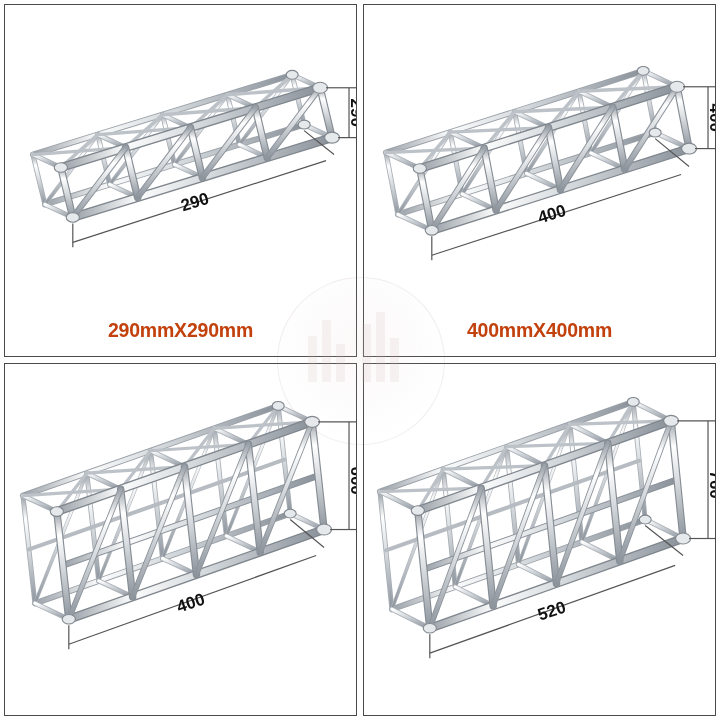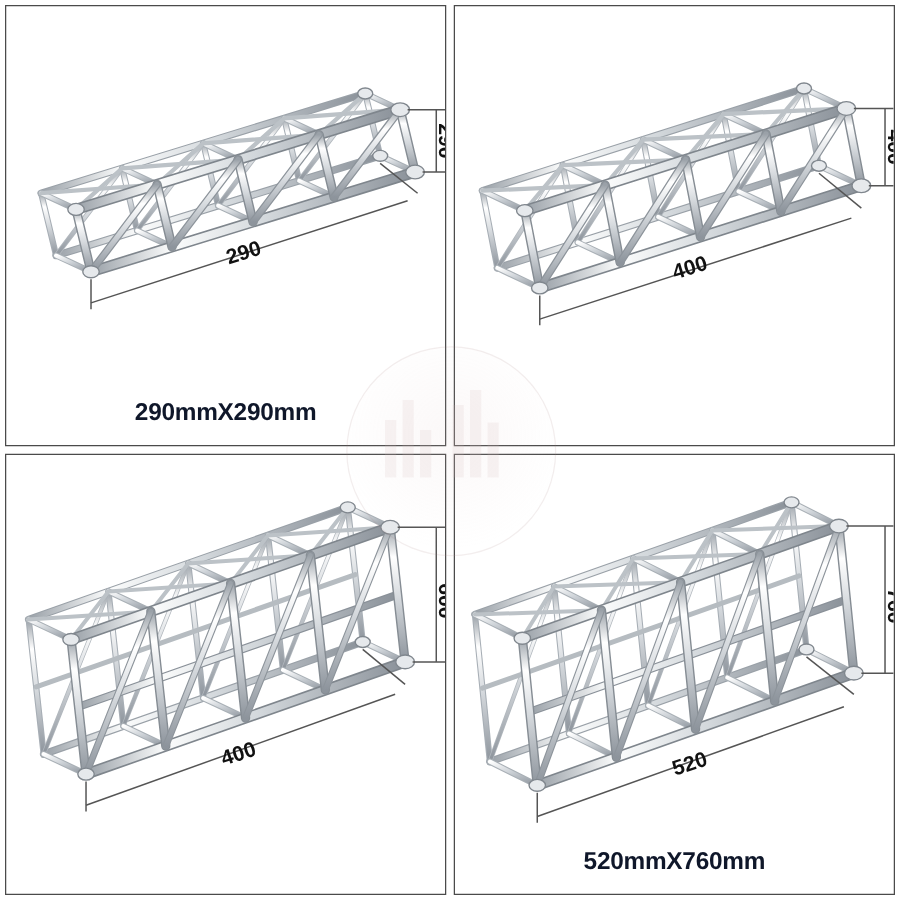--- a/index.html
+++ b/index.html
@@ -32,21 +32,21 @@
     left:0;top:0;right:0;bottom:0;
   }
   .stage svg{display:block;width:100%;height:100%;}
   .caption{
     position:absolute;
     left:0;right:0;
     bottom:14px;
     text-align:center;
     font-size:19.5px;
     font-weight:bold;
-    color:#0f172a;
+    color:#c2410c;
     letter-spacing:-0.2px;
     font-family:"Liberation Sans","DejaVu Sans",sans-serif;
   }
   
   .watermark{
     position:absolute;
     left:50%;top:50%;
     width:166px;height:166px;
     margin-left:-83px;margin-top:-83px;
     border-radius:50%;
@@ -368,20 +368,21 @@
           <path d="M332 144 L352 144"></path>
           <path d="M345 82 L345 144"></path>
           <path d="M292 134 L326 162"></path>
           <path d="M68 232 L68 256"></path>
           <path d="M68 251 L318 170"></path>
         </g>
         <text x="347" y="113" fill="#111111" font-size="17" font-weight="bold" font-family="Liberation Sans, sans-serif" text-anchor="middle" transform="rotate(90 347 113)">400</text>
         <text x="190" y="215" fill="#111111" font-size="17" font-weight="bold" font-family="Liberation Sans, sans-serif" text-anchor="middle" transform="rotate(-17 190 215)">400</text>
       </svg>
     </div>
+    <div class="caption">400mmX400mm</div>
   </div>
 
   <div class="panel">
     <div class="stage">
       <svg viewBox="0 0 352 352" preserveAspectRatio="xMidYMid meet">
         <g stroke-linecap="round" fill="none">
           <path d="M30 240 L286 150" stroke="#9aa1a8" stroke-width="6"></path>
           <path d="M30 240 L286 150" stroke="url(#tubeB)" stroke-width="4.2"></path>
           <path d="M18 132 L274 42" stroke="#9aa1a8" stroke-width="6"></path>
           <path d="M18 132 L274 42" stroke="url(#tubeB)" stroke-width="4.2"></path>
@@ -651,21 +652,20 @@
           <path d="M326 175 L352 175"></path>
           <path d="M345 57 L345 175"></path>
           <path d="M282 162 L320 192"></path>
           <path d="M66 271 L66 295"></path>
           <path d="M66 290 L312 202"></path>
         </g>
         <text x="347" y="121" fill="#111111" font-size="17" font-weight="bold" font-family="Liberation Sans, sans-serif" text-anchor="middle" transform="rotate(90 347 121)">760</text>
         <text x="190" y="253" fill="#111111" font-size="17" font-weight="bold" font-family="Liberation Sans, sans-serif" text-anchor="middle" transform="rotate(-18 190 253)">520</text>
       </svg>
     </div>
-    <div class="caption">520mmX760mm</div>
   </div>
 
   <div class="watermark">
     <div class="wm-bars">
       <i style="left:8px;height:46px;"></i>
       <i style="left:22px;height:62px;"></i>
       <i style="left:36px;height:38px;"></i>
       <i style="left:62px;height:58px;"></i>
       <i style="left:76px;height:70px;"></i>
       <i style="left:90px;height:44px;"></i>

